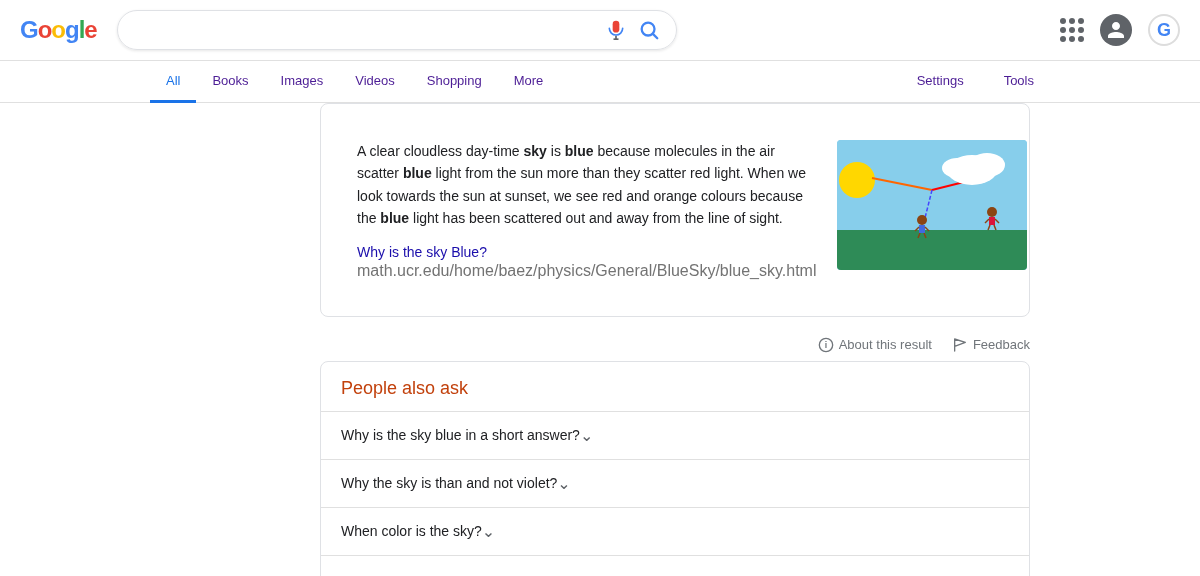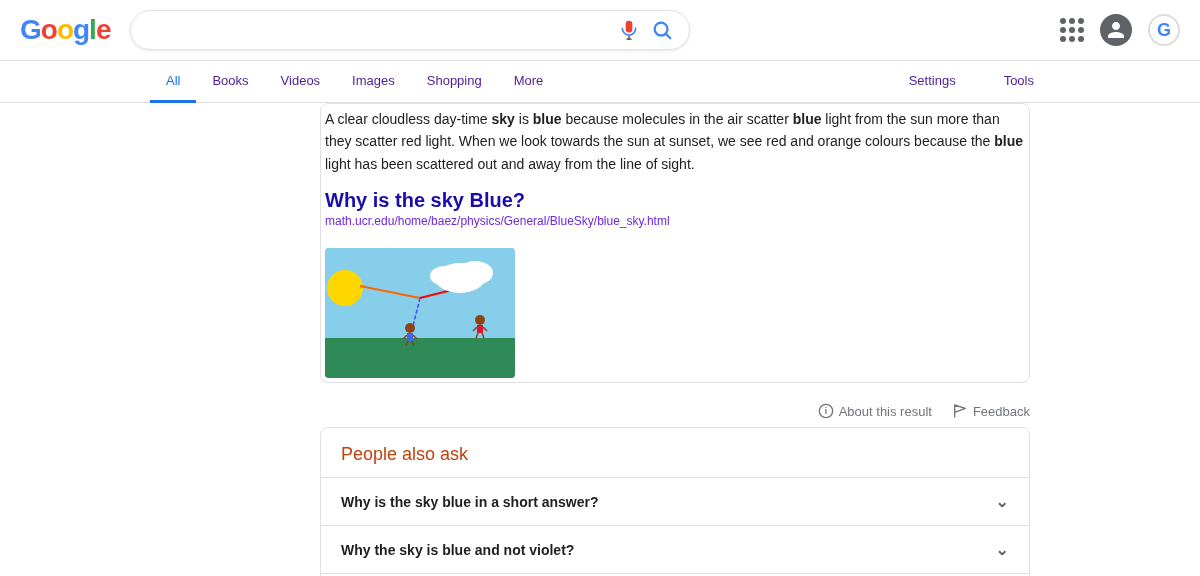--- a/index.html
+++ b/index.html
@@ -17,21 +17,21 @@
       padding: 10px 20px;
       border-bottom: 1px solid #e0e0e0;
       gap: 20px;
     }
     .logo-container {
       display: flex;
       align-items: center;
       flex-shrink: 0;
     }
     .google-logo {
-      font-size: 28px;
+      font-size: 24px;
       font-weight: bold;
       letter-spacing: -1px;
     }
     .logo-g { color: #4285F4; }
     .logo-o1 { color: #EA4335; }
     .logo-o2 { color: #FBBC05; }
     .logo-g2 { color: #4285F4; }
     .logo-l { color: #34A853; }
     .logo-e { color: #EA4335; }
 
@@ -128,46 +128,45 @@
       margin-bottom: -1px;
       white-space: nowrap;
     }
     .nav-tab.active {
       color: #1a73e8;
       border-bottom: 3px solid #1a73e8;
     }
     .nav-tab-right {
       margin-left: auto;
       display: flex;
-      gap: 16px;
+      gap: 8px;
     }
 
     
     .main {
       max-width: 860px;
       margin: 0 auto;
       padding: 0 0 0 150px;
     }
 
     .results-count {
       font-size: 13px;
       color: #70757a;
       padding: 16px 0 12px 0;
     }
 
     
     .featured-snippet {
       border: 1px solid #dfe1e5;
       border-radius: 8px;
-      padding: 4px;
+      padding: 36px;
       display: flex;
       gap: 20px;
       margin-bottom: 12px;
       max-width: 720px;
-      flex-direction: column;
     }
     .snippet-text {
       flex: 1;
       font-size: 14px;
       line-height: 1.6;
       color: #202124;
     }
     .snippet-text b { font-weight: bold; }
     .snippet-image {
       width: 190px;
@@ -175,28 +174,27 @@
       flex-shrink: 0;
       background: #87CEEB;
       border-radius: 4px;
       overflow: hidden;
       position: relative;
     }
     .snippet-link {
       display: block;
       margin-top: 14px;
       color: #1a0dab;
-      font-size: 20px;
+      font-size: 14px;
       text-decoration: none;
-      font-weight: bold;
     }
     .snippet-url {
       display: block;
-      color: #6d28d9;
-      font-size: 12px;
+      color: #737373;
+      font-size: 16px;
       margin-top: 2px;
     }
 
     
     .about-row {
       display: flex;
       align-items: center;
       gap: 20px;
       padding: 8px 0;
       max-width: 720px;
@@ -222,27 +220,25 @@
     .paa-title {
       font-size: 18px;
       font-weight: normal;
       color: #c2410c;
       padding: 16px 20px 12px 20px;
       border-bottom: 1px solid #e0e0e0;
     }
     .paa-item {
       display: flex;
       align-items: center;
-      justify-content: space-between;
       padding: 14px 20px;
       border-bottom: 1px solid #e0e0e0;
       cursor: pointer;
       font-size: 14px;
       color: #202124;
-      font-weight: bold;
     }
     .paa-item:last-child { border-bottom: none; }
     .chevron-down {
       color: #5f6368;
       font-size: 16px;
     }
   </style>
 </head>
 <body>
 
@@ -296,22 +292,22 @@
         <path d="M12 12c2.7 0 4.8-2.1 4.8-4.8S14.7 2.4 12 2.4 7.2 4.5 7.2 7.2 9.3 12 12 12zm0 2.4c-3.2 0-9.6 1.6-9.6 4.8v2.4h19.2v-2.4c0-3.2-6.4-4.8-9.6-4.8z"></path>
       </svg>
     </div>
     <div class="g-icon">G</div>
   </div>
 </div>
 
 <div class="nav-tabs">
   <div class="nav-tab active">All</div>
   <div class="nav-tab">Books</div>
+  <div class="nav-tab">Images</div>
   <div class="nav-tab">Videos</div>
-  <div class="nav-tab">Images</div>
   <div class="nav-tab">Shopping</div>
   <div class="nav-tab">More</div>
   <div class="nav-tab-right">
     <div class="nav-tab">Settings</div>
     <div class="nav-tab">Tools</div>
   </div>
 </div>
 
 <div class="main">
 
@@ -376,21 +372,21 @@
     </span>
   </div>
 
   <div class="paa-box">
     <div class="paa-title">People also ask</div>
     <div class="paa-item">
       <span>Why is the sky blue in a short answer?</span>
       <span class="chevron-down">⌄</span>
     </div>
     <div class="paa-item">
-      <span>Why the sky is blue and not violet?</span>
+      <span>Why the sky is than and not violet?</span>
       <span class="chevron-down">⌄</span>
     </div>
     <div class="paa-item">
       <span>When color is the sky?</span>
       <span class="chevron-down">⌄</span>
     </div>
     <div class="paa-item">
       
       
     </div>

